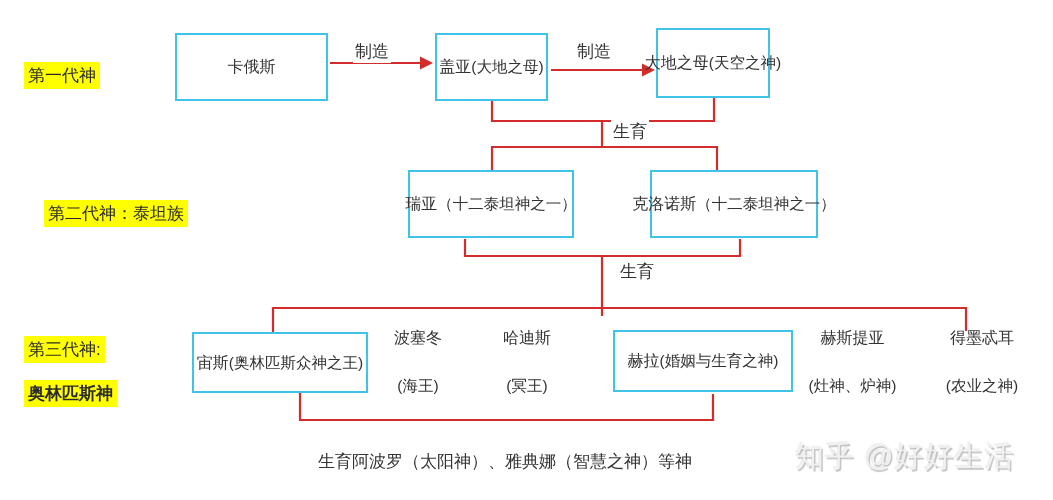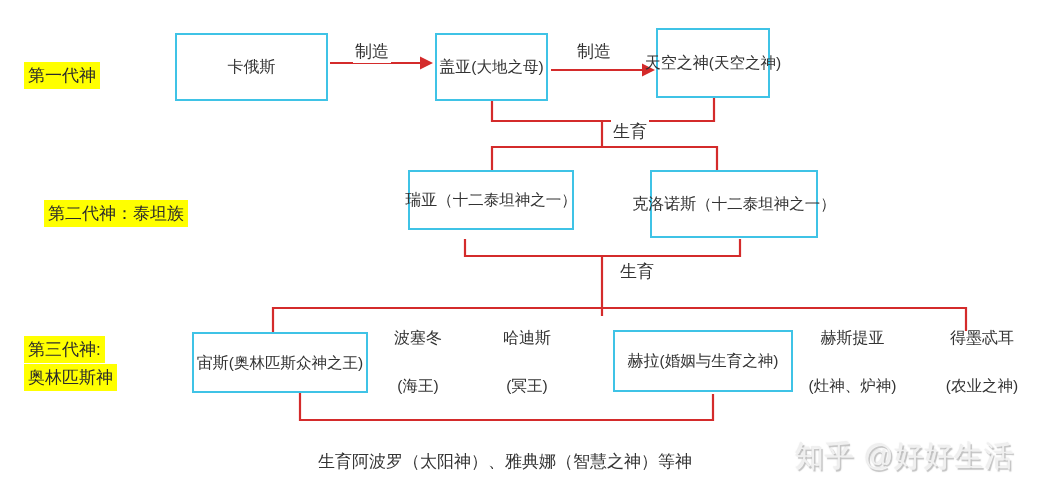--- a/index.html
+++ b/index.html
@@ -18,21 +18,21 @@
   .plain{
     position:absolute;display:flex;flex-direction:column;align-items:center;justify-content:center;
     text-align:center;z-index:2;background:transparent;gap:21px;
   }
   .plain .name{font-size:16px;line-height:27px;white-space:nowrap;}
   .plain .sub{font-size:15.5px;line-height:27px;white-space:nowrap;}
   .gen-label{
     position:absolute;z-index:3;font-size:17px;line-height:21px;color:#2b2b2b;border-radius:8px;
   }
   .gen-label .hl{background:#ffff00;padding:3px 4px;display:inline-block;}
-  .gen-label .hl + .hl{margin-top:1px;}
+  .gen-label .hl + .hl{margin-top:17px;font-weight:bold;}
   .edge-label{
     position:absolute;z-index:3;font-size:17px;color:#333;white-space:nowrap;background:#fff;padding:0 2px;
   }
   .footnote{
     position:absolute;left:230px;top:450px;width:550px;text-align:center;
     font-size:17px;color:#333;z-index:2;white-space:nowrap;
   }
   .watermark{
     position:absolute;left:795px;top:437px;width:230px;z-index:4;
     font-size:29px;letter-spacing:1px;color:#f0f0f0;white-space:nowrap;
@@ -85,25 +85,25 @@
   <div class="edge-label" style="left:618px;top:260px;">生育</div>
 
   <div class="node" style="left:175px;top:33px;width:153px;height:68px;">
     <div class="name">卡俄斯</div>
   </div>
   <div class="node" style="left:435px;top:33px;width:113px;height:68px;">
     <div class="name">盖亚</div>
     <div class="sub">(大地之母)</div>
   </div>
   <div class="node" style="left:656px;top:28px;width:114px;height:70px;">
-    <div class="name">天空之神</div>
+    <div class="name">大地之母</div>
     <div class="sub">(天空之神)</div>
   </div>
 
-  <div class="node" style="left:408px;top:170px;width:166px;height:60px;">
+  <div class="node" style="left:408px;top:170px;width:166px;height:68px;">
     <div class="name">瑞亚</div>
     <div class="sub">（十二泰坦神之一）</div>
   </div>
   <div class="node" style="left:650px;top:170px;width:168px;height:68px;">
     <div class="name">克洛诺斯</div>
     <div class="sub">（十二泰坦神之一）</div>
   </div>
 
   <div class="node" style="left:192px;top:332px;width:176px;height:61px;">
     <div class="name">宙斯</div>

